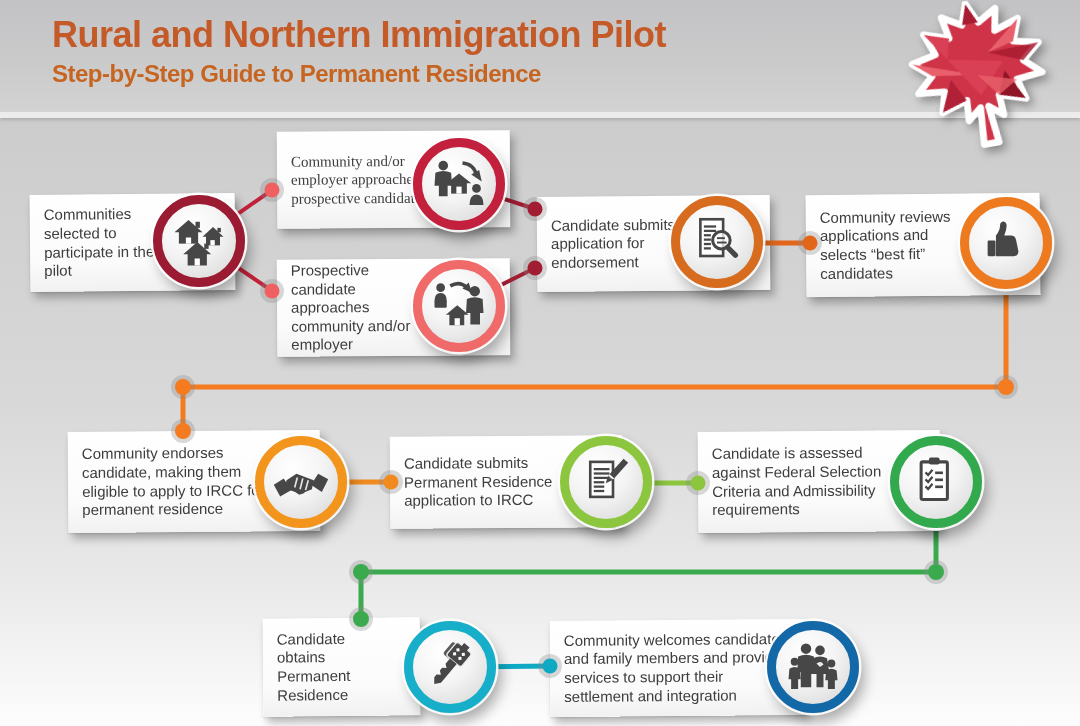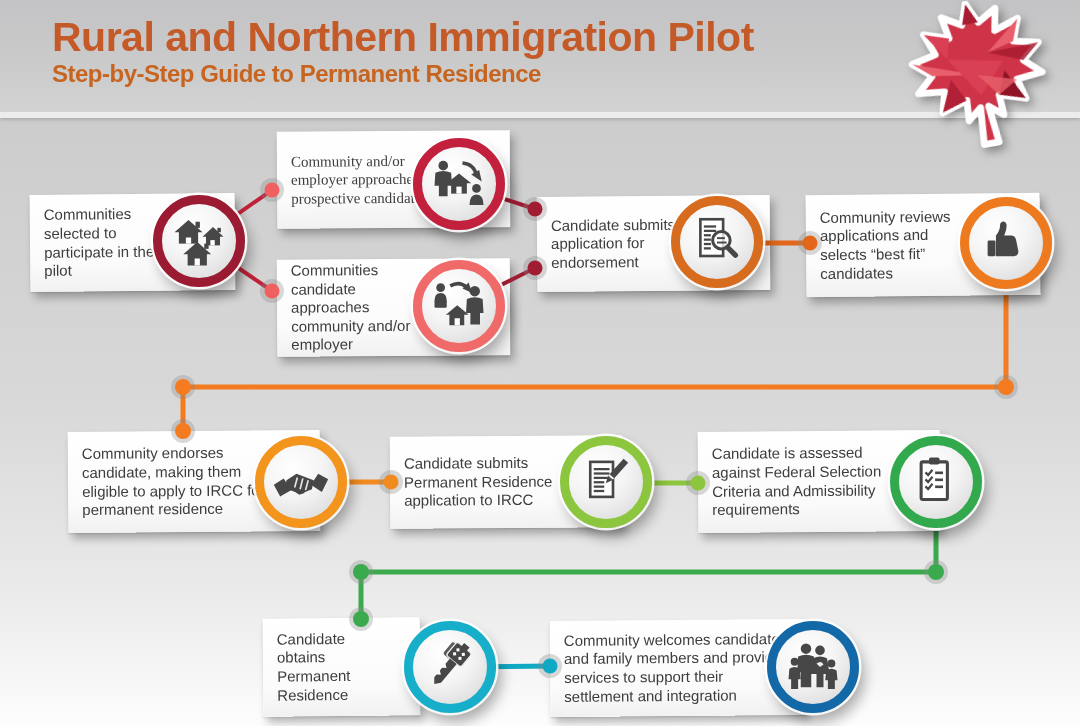--- a/index.html
+++ b/index.html
@@ -8,21 +8,21 @@
     position:relative;width:1080px;height:726px;overflow:hidden;
     background:linear-gradient(180deg,#c6c6c8 0%,#cfcfcf 25%,#d8d8d8 55%,#e9e9e9 80%,#f7f7f7 94%,#fdfdfd 100%);
   }
   .header{
     position:absolute;left:0;top:0;width:1080px;height:112px;
     background:linear-gradient(180deg,#c3c3c5 0%,#cbcbcc 60%,#d3d3d3 100%);
     border-bottom:6px solid #ececec;
     box-shadow:0 2px 3px rgba(0,0,0,.15);
     z-index:5;
   }
-  .title1{position:absolute;left:52px;top:14px;font-size:41px;font-weight:700;letter-spacing:-.5px;white-space:nowrap;text-align:right;}
+  .title1{position:absolute;left:52px;top:14px;font-size:36px;font-weight:700;letter-spacing:-.5px;white-space:nowrap;text-align:right;}
   .title2{position:absolute;left:52px;top:60px;font-size:24px;font-weight:700;letter-spacing:-.5px;white-space:nowrap;}
   .leaf{position:absolute;left:898px;top:0px;z-index:6;filter:drop-shadow(3px 5px 5px rgba(0,0,0,.35));transform:rotate(-10deg);}
   svg.layer{position:absolute;left:0;top:0;width:1080px;height:726px;pointer-events:none;}
   #layer-under{z-index:1;}
   #layer-over{z-index:3;}
   .box{
     position:absolute;z-index:2;
     background:linear-gradient(180deg,#ffffff 0%,#fbfbfb 70%,#f1f1f1 100%);
     box-shadow:4px 6px 9px rgba(0,0,0,.28), 0 1px 2px rgba(0,0,0,.12);
     display:flex;align-items:center;
@@ -78,21 +78,21 @@
     </svg>
   </div>
 
   <div class="box" style="left:30px;top:194px;width:205px;height:97px;transform:rotate(-0.6deg);">
     <div class="label" style="width:122px;">Communities selected to participate in the pilot</div>
   </div>
   <div class="box" style="left:277px;top:131px;width:233px;height:97px;transform:rotate(-0.4deg);">
     <div class="label" style="width:132px;font-family:Liberation Serif, serif;">Community and/or employer approaches prospective candidate</div>
   </div>
   <div class="box" style="left:277px;top:259px;width:233px;height:97px;transform:rotate(-0.4deg);">
-    <div class="label" style="width:132px;">Communities candidate approaches community and/or employer</div>
+    <div class="label" style="width:132px;">Prospective candidate approaches community and/or employer</div>
   </div>
   <div class="box" style="left:537px;top:196px;width:233px;height:95px;transform:rotate(-0.5deg);">
     <div class="label" style="width:128px;">Candidate submits application for endorsement</div>
   </div>
   <div class="box" style="left:806px;top:194px;width:234px;height:102px;transform:rotate(-0.6deg);">
     <div class="label" style="width:152px;">Community reviews applications and selects “best fit” candidates</div>
   </div>
   <div class="box" style="left:68px;top:431px;width:252px;height:101px;transform:rotate(-0.5deg);">
     <div class="label" style="width:185px;">Community endorses candidate, making them eligible to apply to IRCC for permanent residence</div>
   </div>

